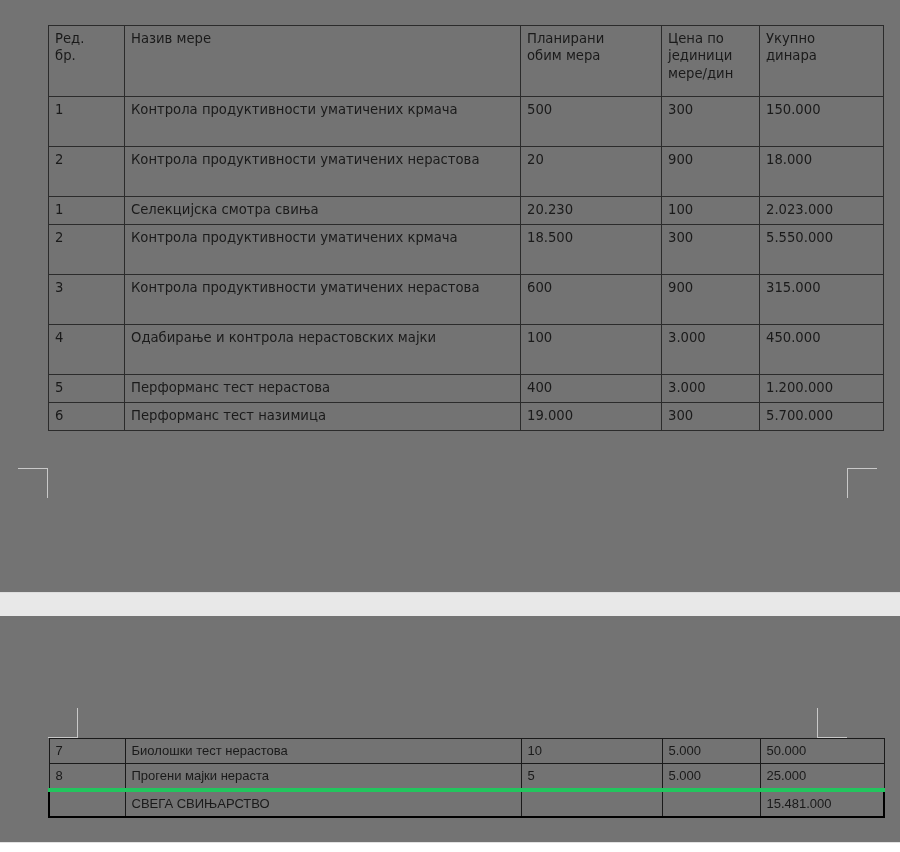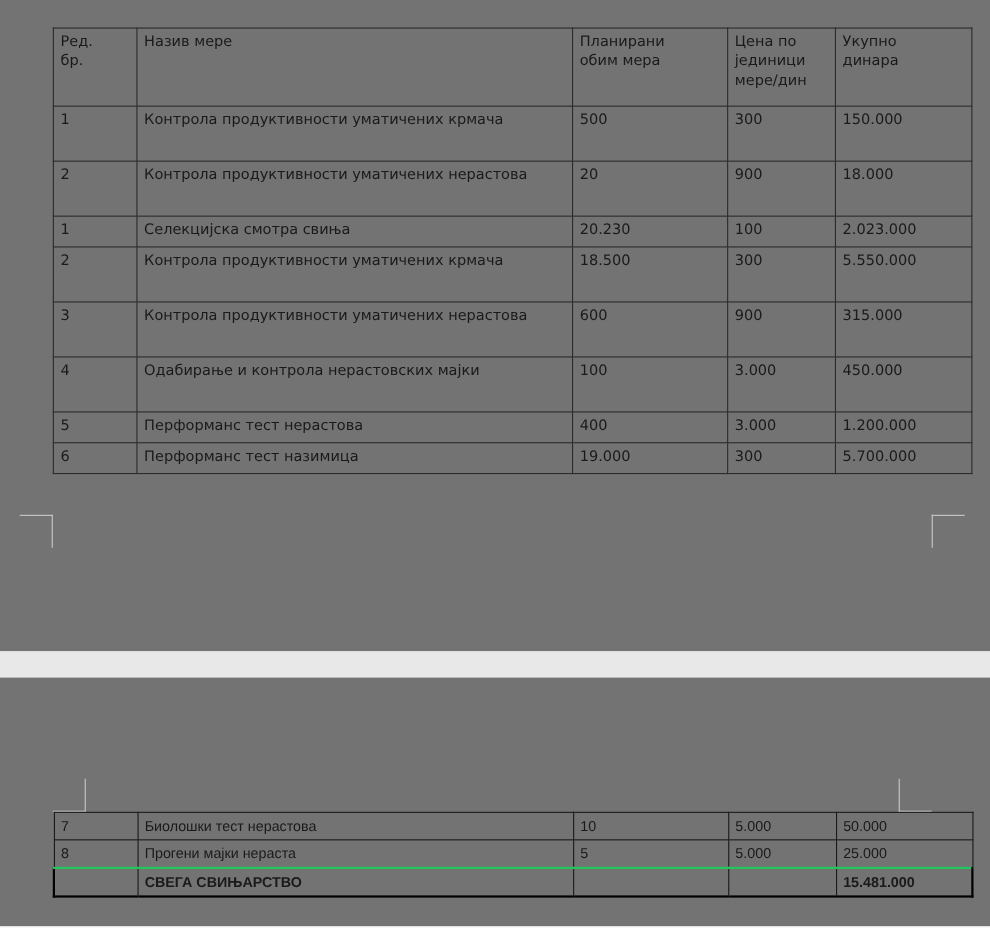--- a/index.html
+++ b/index.html
@@ -100,23 +100,23 @@
     font-size: 13px;
     font-family: "Liberation Sans", sans-serif;
     font-stretch: condensed;
   }
   #table-bottom td {
     height: 17px;
     padding: 3px 6px 4px 6px;
     border: 1px solid #1a1a1a;
   }
   #table-bottom tr.total td {
-    border-top: 2px solid #22c55e;
+    border-top: 4px solid #22c55e;
     border-bottom: 2px solid #000000;
-    font-weight: bold;
+    font-weight: normal;
   }
   #table-bottom tr.total td.c-no { border-left: 2px solid #000; }
   #table-bottom tr.total td.c-total { border-right: 2px solid #000; }
 
   .nowrap { white-space: nowrap; }
 </style>
 </head>
 <body>
 
 <div class="page" id="page-one">

